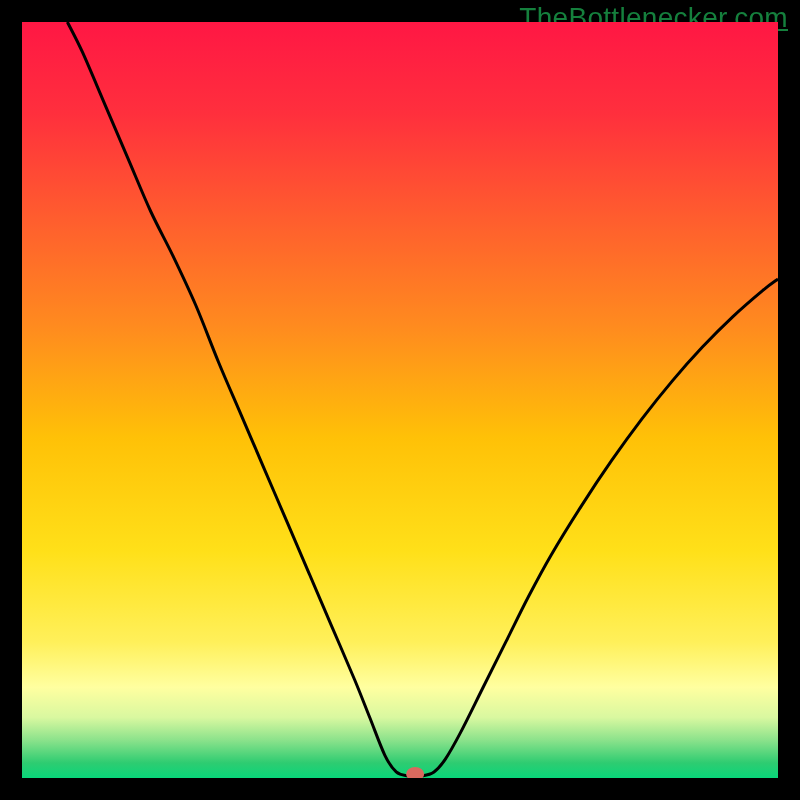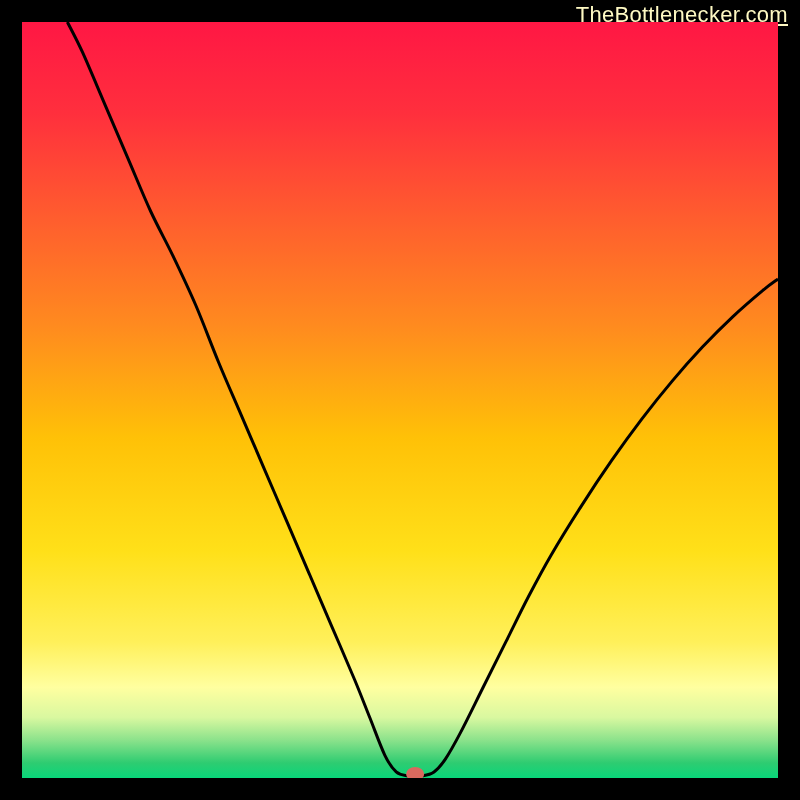--- a/index.html
+++ b/index.html
@@ -19,22 +19,22 @@
     height: 756px;
     background: #000;
   }
   svg {
     display: block;
   }
   .watermark {
     position: absolute;
     top: 2px;
     right: 12px;
-    color: #fef9c3;
-    font-size: 22px;
+    color: #15803d;
+    font-size: 28px;
     letter-spacing: 0.3px;
     font-family: Arial, sans-serif;
     text-decoration: underline;
   }
 </style>
 </head>
 <body>
 
 <div class="watermark">TheBottlenecker.com</div>
 

